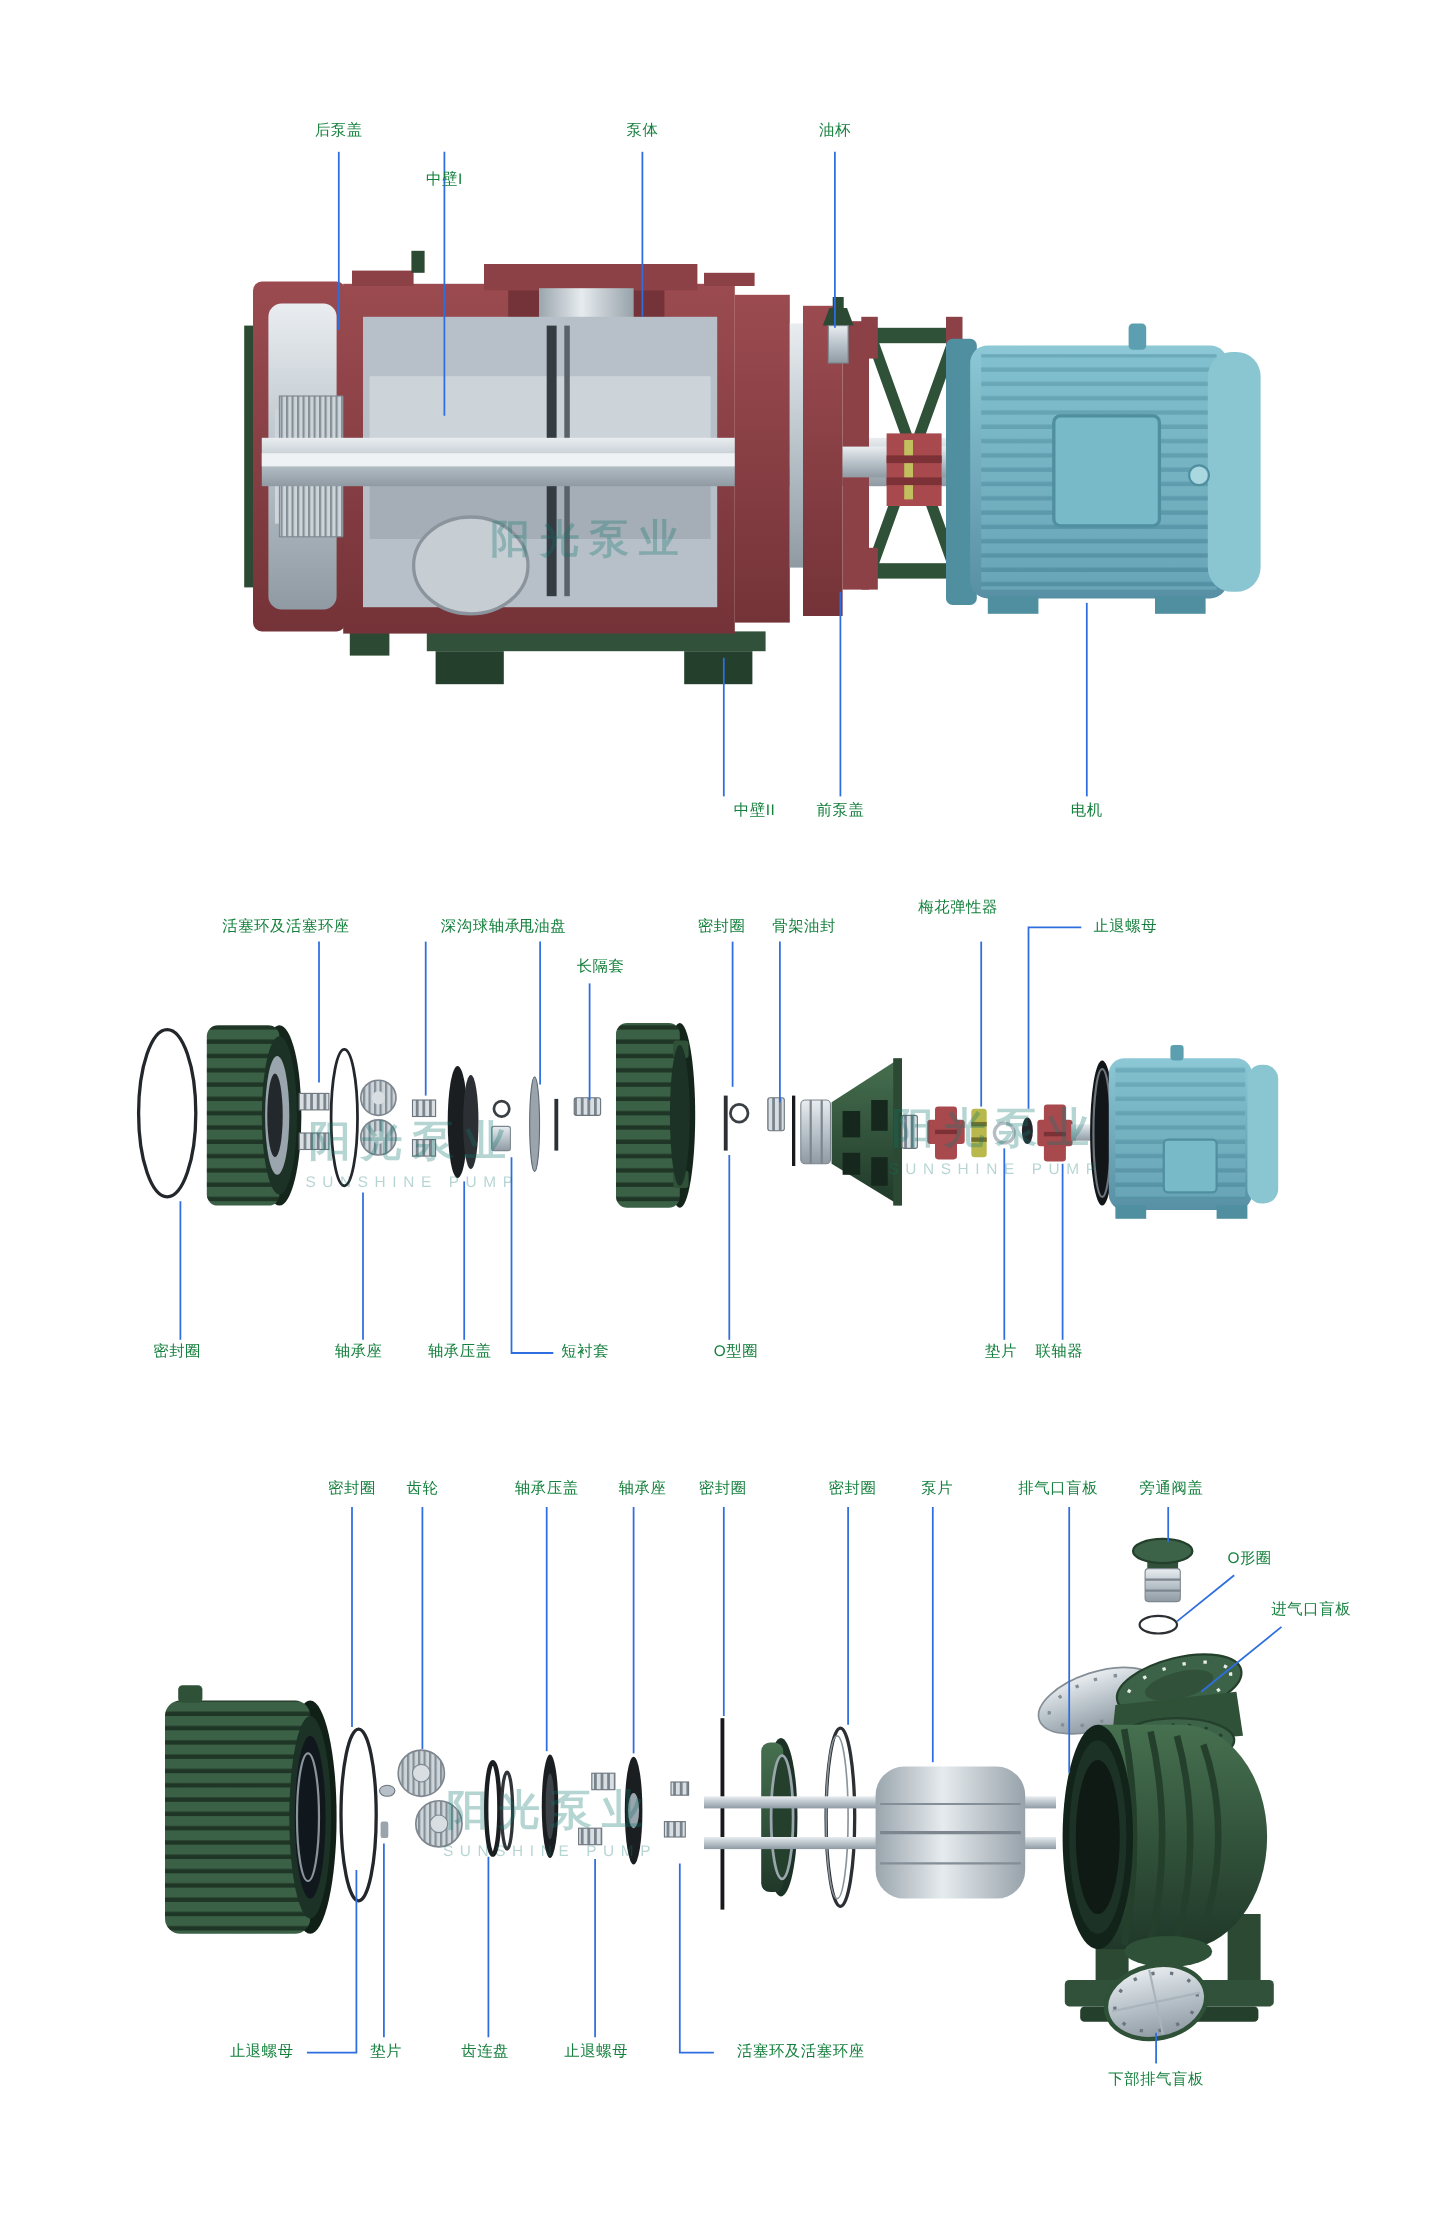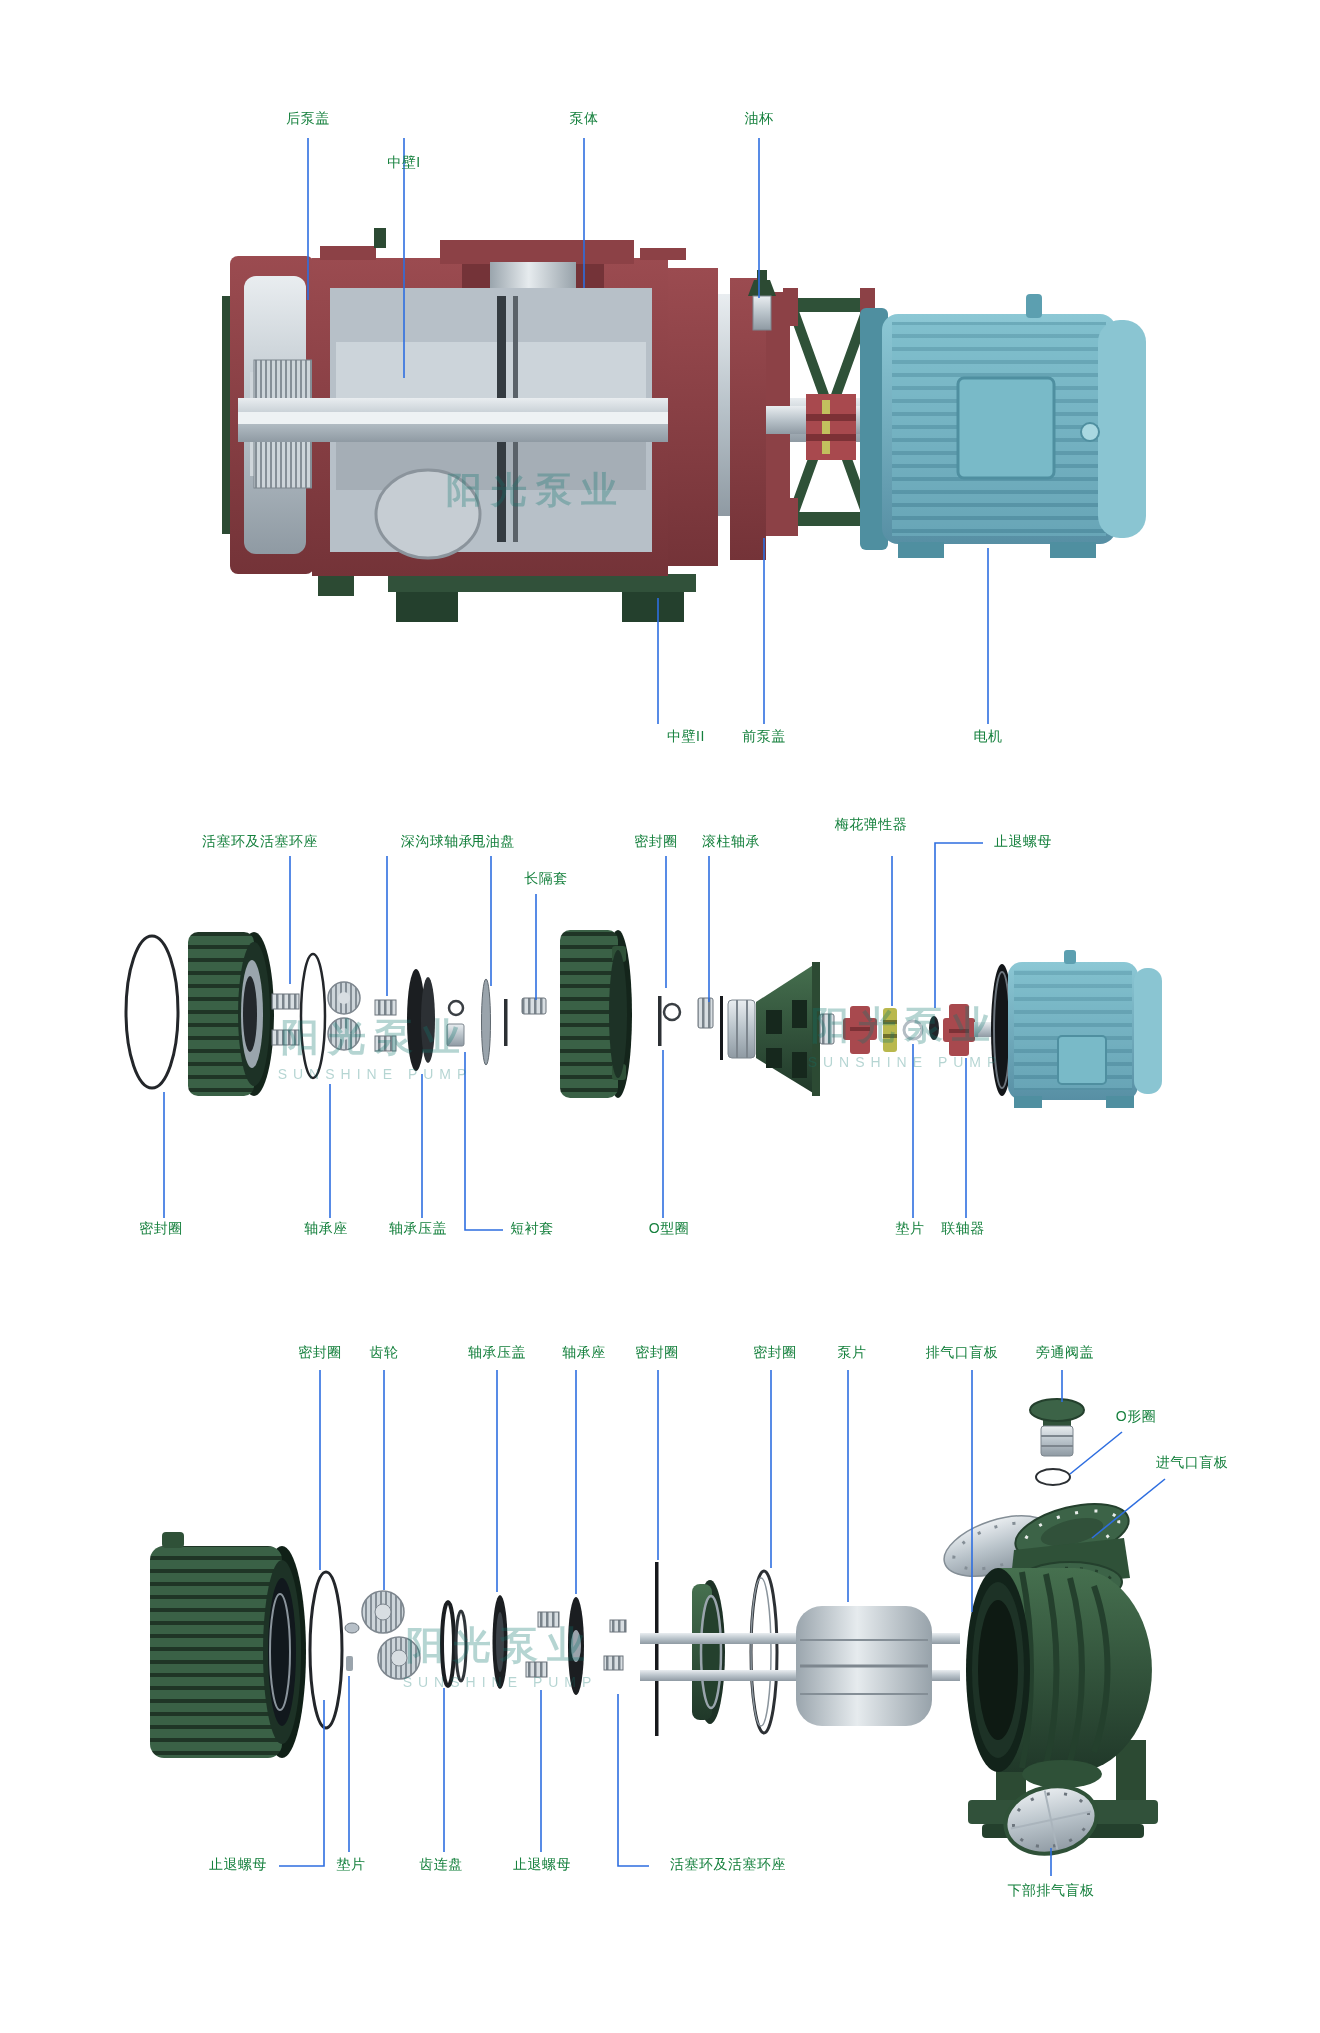--- a/index.html
+++ b/index.html
@@ -432,21 +432,21 @@
 <div class="label" style="left:759px;top:110px;">油杯</div>
 <div class="label" style="left:686px;top:728px;">中壁II</div>
 <div class="label" style="left:764px;top:728px;">前泵盖</div>
 <div class="label" style="left:988px;top:728px;">电机</div>
 
 <div class="label" style="left:260px;top:833px;">活塞环及活塞环座</div>
 <div class="label" style="left:393px;top:833px;margin-left:44px;">深沟球轴承</div>
 <div class="label" style="left:493px;top:833px;">甩油盘</div>
 <div class="label" style="left:546px;top:870px;">长隔套</div>
 <div class="label" style="left:656px;top:833px;">密封圈</div>
-<div class="label" style="left:731px;top:833px;">滚柱轴承</div>
+<div class="label" style="left:731px;top:833px;">骨架油封</div>
 <div class="label" style="left:871px;top:816px;">梅花弹性器</div>
 <div class="label" style="left:1023px;top:833px;">止退螺母</div>
 <div class="label" style="left:161px;top:1220px;">密封圈</div>
 <div class="label" style="left:326px;top:1220px;">轴承座</div>
 <div class="label" style="left:418px;top:1220px;">轴承压盖</div>
 <div class="label" style="left:532px;top:1220px;">短衬套</div>
 <div class="label" style="left:669px;top:1220px;">O型圈</div>
 <div class="label" style="left:910px;top:1220px;">垫片</div>
 <div class="label" style="left:963px;top:1220px;">联轴器</div>
 

